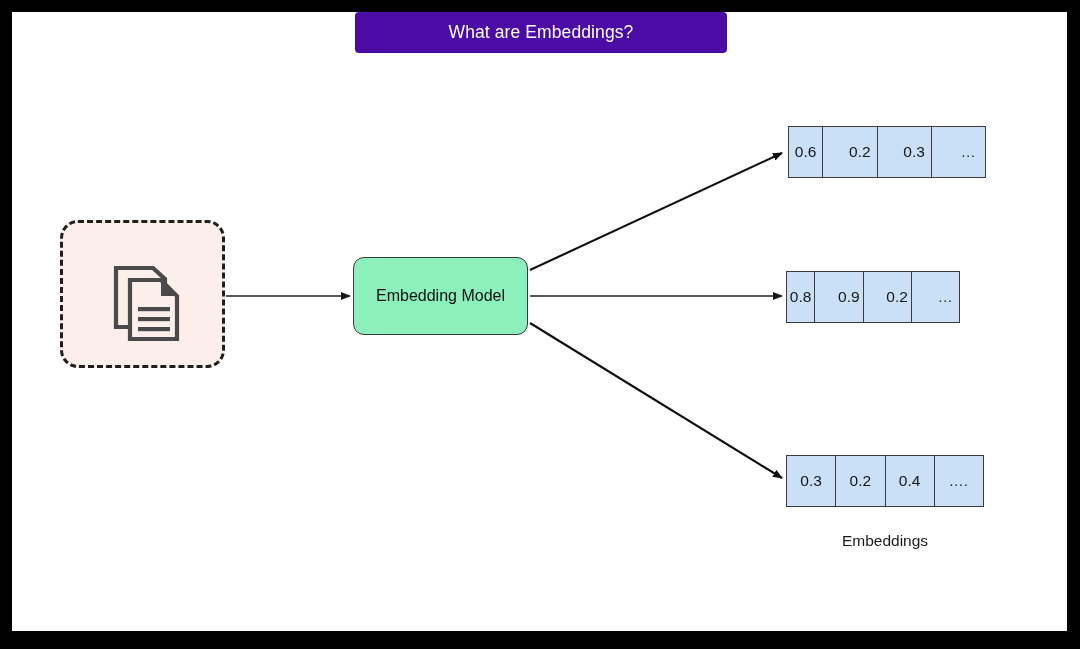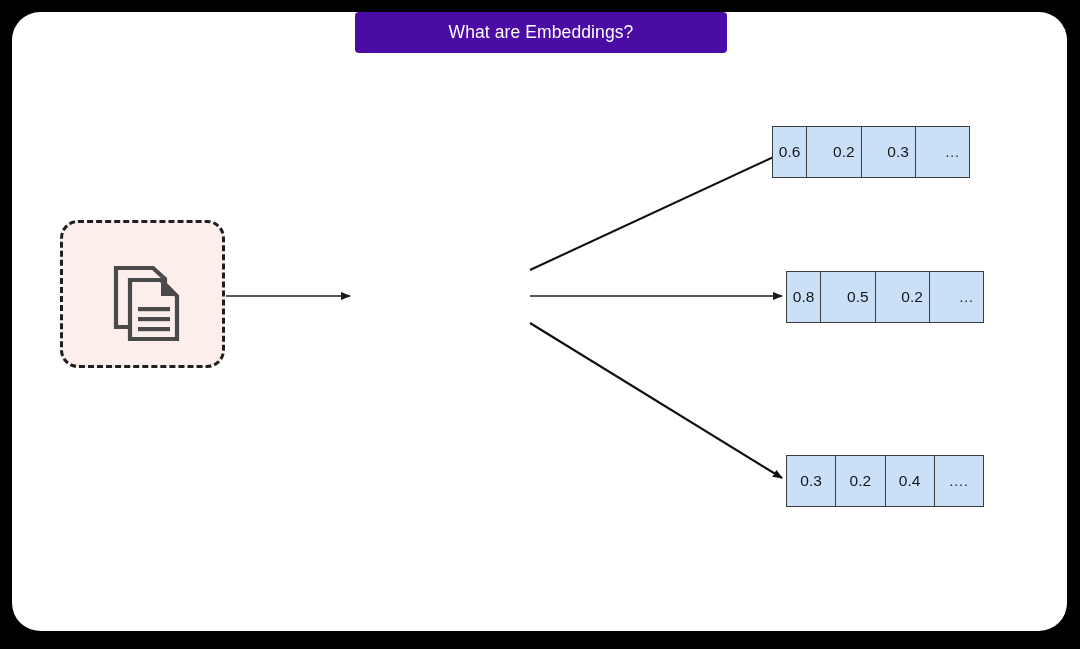--- a/index.html
+++ b/index.html
@@ -25,21 +25,20 @@
   }
 
   #canvas {
     position: absolute;
     left: 12px;
     top: 12px;
     width: 1055px;
     height: 619px;
     background: #ffffff;
     overflow: hidden;
-    border-radius: 28px;
   }
 
   
   #title-banner {
     position: absolute;
     left: 343px;
     top: 0px;
     width: 372px;
     height: 41px;
     background: #4B0BA5;
@@ -110,22 +109,22 @@
 
   
   .vector-row {
     position: absolute;
     display: flex;
     height: 52px;
     border: 1.8px solid #3d3d3d;
     box-sizing: border-box;
     background: #C9E0F7;
   }
-  .vector-row.row-0 { left: 760px; top: 114px; width: 198px; gap: 20px; }
-  .vector-row.row-1 { left: 774px; top: 259px; width: 198px; gap: 20px; }
+  .vector-row.row-0 { left: 776px; top: 114px; width: 198px; gap: 20px; }
+  .vector-row.row-1 { left: 774px; top: 259px; width: 174px; gap: 20px; }
   .vector-row.row-2 { left: 774px; top: 443px; width: 198px; }
 
   .vector-cell {
     flex: 1 1 0;
     border-right: 1.6px solid #3d3d3d;
     box-sizing: border-box;
     display: flex;
     align-items: center;
     justify-content: center;
     font-size: 15.5px;
@@ -198,37 +197,41 @@
         <path d="M17 15 H48 L64 31 V74 H17 Z" fill="#FCEEEA" stroke="#4a4a4a" stroke-width="4.2" stroke-linejoin="miter"></path>
 
         <path d="M48 15 L64 31 H48 Z" fill="#4a4a4a"></path>
 
         <rect x="25" y="42" width="32" height="4.2" fill="#4a4a4a"></rect>
         <rect x="25" y="52" width="32" height="4.2" fill="#4a4a4a"></rect>
         <rect x="25" y="62" width="32" height="4.2" fill="#4a4a4a"></rect>
       </svg>
     </div>
 
+    <div id="model-box">
+      <span class="model-text">Embedding Model</span>
+    </div>
 
     <div class="vector-row row-0">
       <div class="vector-cell">0.6</div>
       <div class="vector-cell">0.2</div>
       <div class="vector-cell">0.3</div>
       <div class="vector-cell ellipsis">...</div>
     </div>
 
     <div class="vector-row row-1">
       <div class="vector-cell">0.8</div>
-      <div class="vector-cell">0.5</div>
+      <div class="vector-cell">0.9</div>
       <div class="vector-cell">0.2</div>
       <div class="vector-cell ellipsis">...</div>
     </div>
 
     <div class="vector-row row-2">
       <div class="vector-cell">0.3</div>
       <div class="vector-cell">0.2</div>
       <div class="vector-cell">0.4</div>
       <div class="vector-cell ellipsis">....</div>
     </div>
 
+    <div id="embeddings-label">Embeddings</div>
 
   </div>
 </div>
 
 </body></html>

